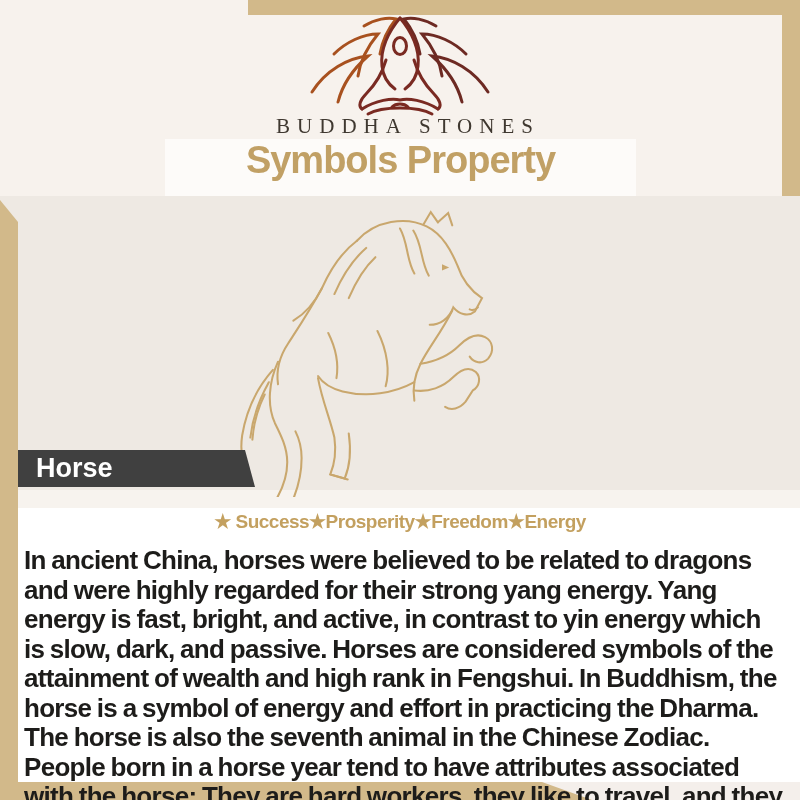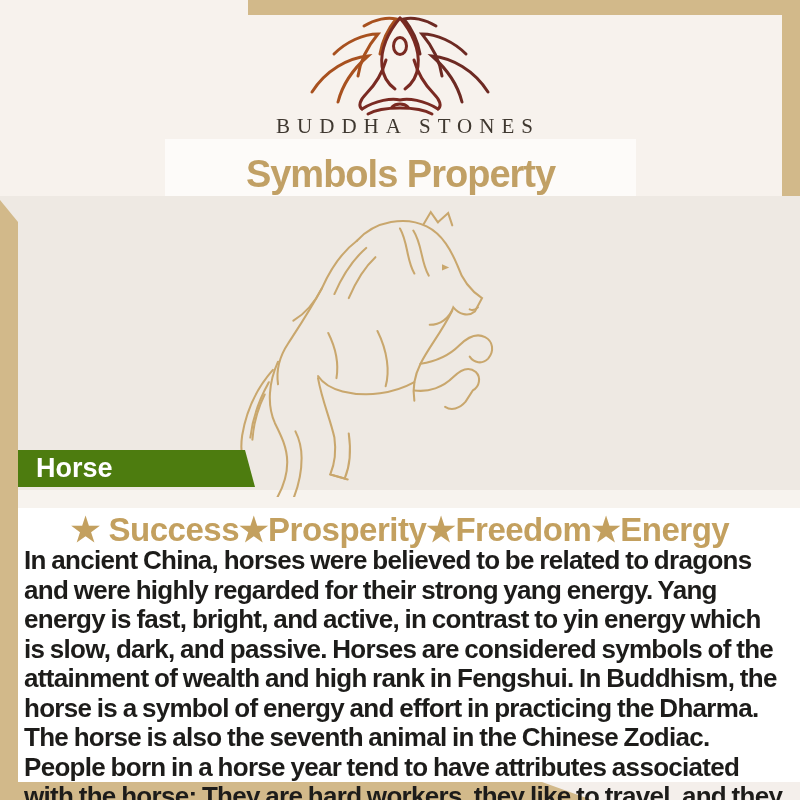--- a/index.html
+++ b/index.html
@@ -20,33 +20,33 @@
   
   .middle-bg{position:absolute;left:0;top:196px;width:800px;height:294px;background:#eee9e3;}
   .light-strip{position:absolute;left:0;top:490px;width:800px;height:18px;background:#f7f3ee;}
   .white-panel{position:absolute;left:0;top:508px;width:800px;height:274px;background:#ffffff;}
   
   .logo-wrap{position:absolute;left:300px;top:12px;width:200px;height:104px;}
   .brand-name{position:absolute;left:0;top:114px;width:100%;text-align:center;
     font-family:"Liberation Serif", serif;font-size:21px;letter-spacing:7px;
     color:#3f3830;white-space:nowrap;margin-left:8px;}
   .title-banner{position:absolute;left:165px;top:139px;width:471px;height:57px;
-    background:#fdfbf9;display:flex;align-items:flex-end;justify-content:center;}
+    background:#fdfbf9;display:flex;align-items:flex-start;justify-content:center;}
   .title-banner .title{font-size:38px;font-weight:bold;color:#c1a065;letter-spacing:-1px;}
   
   .horse-wrap{position:absolute;left:222px;top:210px;width:315px;height:287px;}
   .horse-wrap svg{width:100%;height:100%;}
   
-  .ribbon{position:absolute;left:18px;top:450px;width:237px;height:37px;background:#4d7c0f;
+  .ribbon{position:absolute;left:18px;top:450px;width:237px;height:37px;background:#404040;
     clip-path:polygon(0 0,calc(100% - 10px) 0,100% 100%,0 100%);
     display:flex;align-items:center;z-index:7;}
   .ribbon .ribbon-label{color:#ffffff;font-weight:bold;font-size:27px;padding-left:18px;letter-spacing:0;}
   
   .traits-line{position:absolute;left:0;top:510px;width:100%;text-align:center;z-index:8;
-    color:#c3a05f;font-weight:bold;font-size:33px;letter-spacing:-0.5px;white-space:nowrap;}
+    color:#c3a05f;font-weight:bold;font-size:19px;letter-spacing:-0.5px;white-space:nowrap;}
   .description{position:absolute;left:24px;top:546px;width:760px;z-index:8;
     color:#1d1c1a;font-weight:bold;font-size:26px;line-height:29.5px;
     letter-spacing:-0.7px;word-spacing:-1px;text-align:left;}
 </style>
 </head>
 <body>
 
 <div class="top-strip"></div>
 <div class="right-band"></div>
 <div class="middle-bg"></div>

